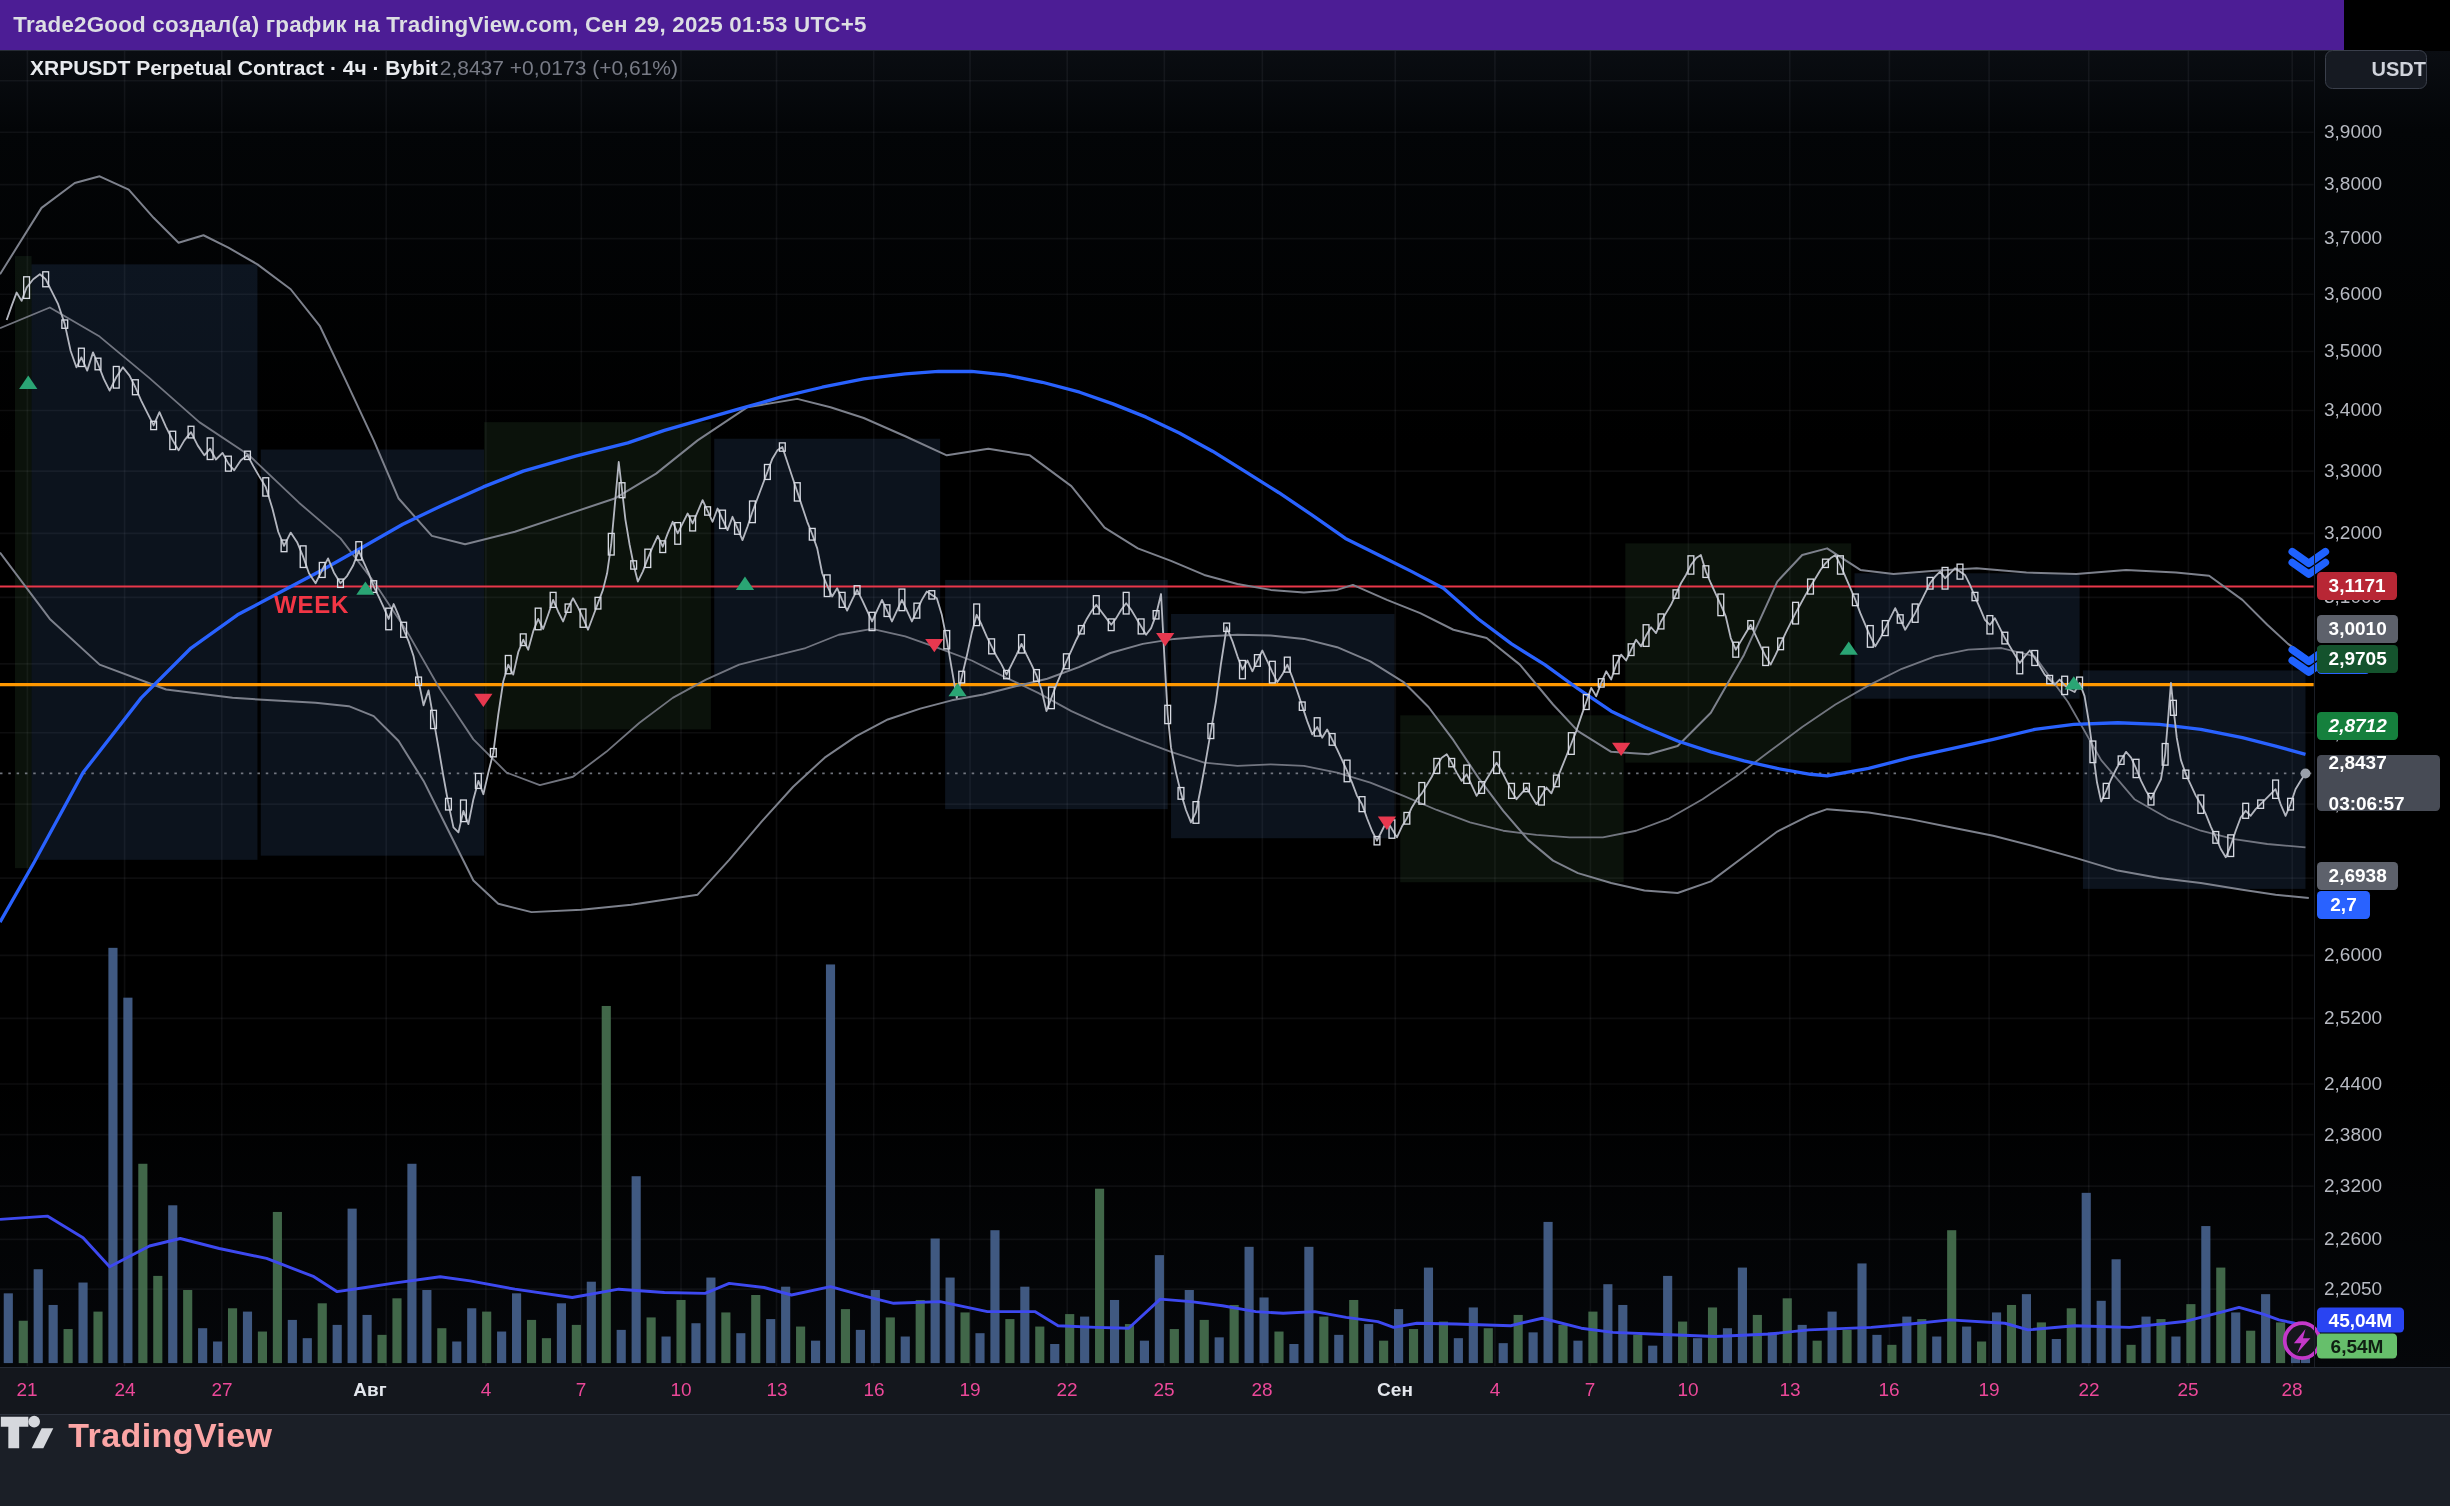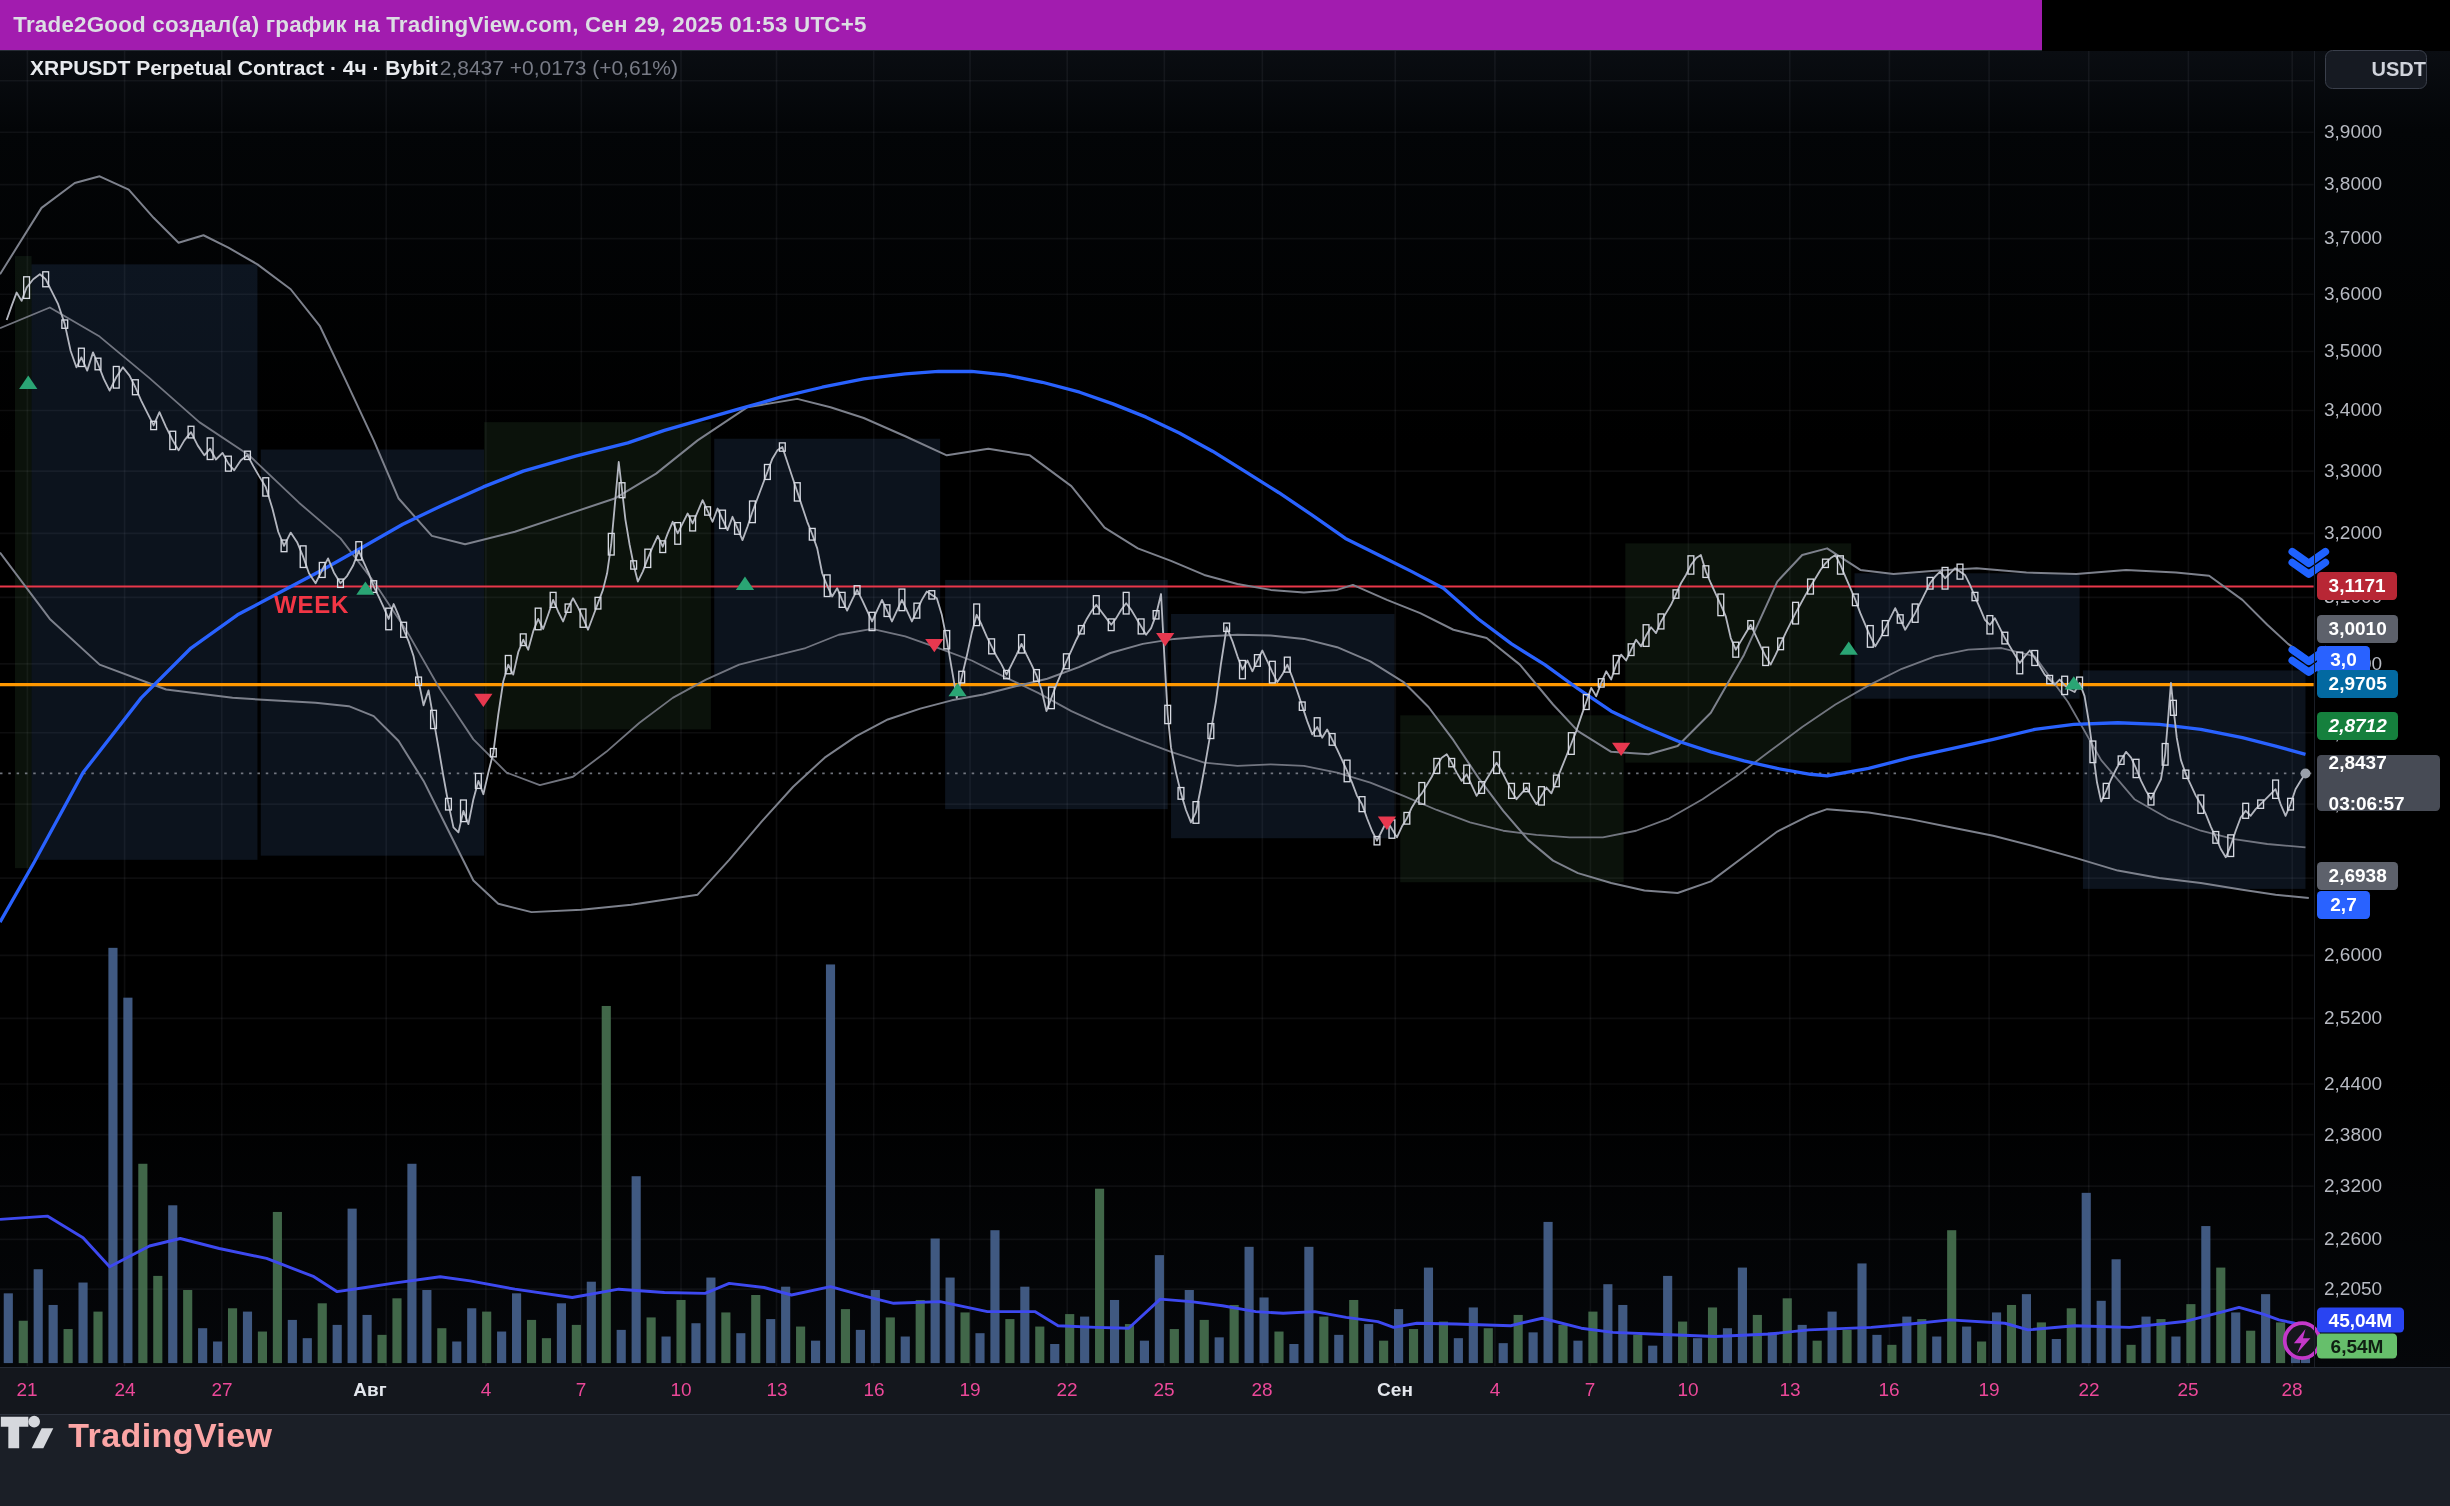--- a/index.html
+++ b/index.html
@@ -1,20 +1,20 @@
 <!DOCTYPE html>
 <html style="font-size:13.3px"><head>
 <meta charset="utf-8">
 <style>
   html,body{margin:0;padding:0;background:#000;}
   body{width:2450px;height:1507px;position:relative;overflow:hidden;
        font-family:"Liberation Sans","DejaVu Sans",sans-serif;
        -webkit-font-smoothing:antialiased;}
   .abs{position:absolute;}
-  #topbar{left:0;top:0;width:2042px;height:50px;background:#a21caf;border-bottom:0.8px solid #262b35;
+  #topbar{left:0;top:0;width:2344px;height:50px;background:#4c1d95;border-bottom:0.8px solid #262b35;
           display:flex;align-items:center;}
   #topbar .t{color:#dcdee3;font-size:22.4px;font-weight:700;padding-left:13.3px;letter-spacing:0.2px;}
   #chartbg{left:0;top:51px;width:2450px;height:1316px;background:linear-gradient(#0a0d12 0%,#030507 6%,#000 30%,#000 78%,#05070a 100%);}
   #legend{left:30px;top:56px;font-size:21px;font-weight:700;color:#e8eaee;z-index:30;}
   #legend .vals{color:#787b86;font-weight:400;margin-left:2px;}
   #usdt-btn{left:2325px;top:50px;width:100px;height:37px;border:1.7px solid #3a3f4b;border-radius:7.5px;
             background:#161a22;color:#d1d4dc;font-size:20px;font-weight:700;display:flex;
             align-items:center;justify-content:flex-end;z-index:40;}
   #plot-svg{left:0;top:0;z-index:10;}
   #week{z-index:20;color:#f23645;font-size:24px;font-weight:700;letter-spacing:0.8px;}
@@ -486,21 +486,21 @@
 <div class="ytick" style="top: 955px;">2,6000</div>
 <div class="ytick" style="top: 1018px;">2,5200</div>
 <div class="ytick" style="top: 1084px;">2,4400</div>
 <div class="ytick" style="top: 1135px;">2,3800</div>
 <div class="ytick" style="top: 1186px;">2,3200</div>
 <div class="ytick" style="top: 1239px;">2,2600</div>
 <div class="ytick" style="top: 1289px;">2,2050</div>
 <div class="plabel" style="top: 586px; background: rgb(184, 39, 53); color: rgb(255, 255, 255);">3,1171</div>
 <div class="plabel" style="top: 629px; background: rgb(93, 97, 107); color: rgb(255, 255, 255);">3,0010</div>
 <div class="plabel" style="top: 660px; background: rgb(41, 98, 255); color: rgb(255, 255, 255); min-width: 53px; width: 53px;">3,0</div>
-<div class="plabel" style="top: 684px; background: #0369a1; color: rgb(255, 255, 255);">2,9705</div>
+<div class="plabel" style="top: 659px; background: #14532d; color: rgb(255, 255, 255);">2,9705</div>
 <div class="plabel" style="top: 726px; background: #15803d; color: rgb(255, 255, 255); font-style: italic;">2,8712</div>
 <div class="plabel countdown" style="top: 783px; background: rgb(71, 75, 85); color: rgb(255, 255, 255); width: 123px;">
     <div style="font-weight: 700;">2,8437</div>
     <div>03:06:57</div>
   </div>
 <div class="plabel" style="top: 876px; background: rgb(93, 97, 107); color: rgb(255, 255, 255);">2,6938</div>
 <div class="plabel" style="top: 905px; background: rgb(41, 98, 255); color: rgb(255, 255, 255); min-width: 53px; width: 53px;">2,7</div>
 <div class="plabel" style="top: 1320px; background: rgb(41, 68, 242); color: rgb(255, 255, 255); height: 25px; font-size: 19px;">45,04M</div>
 <div class="plabel" style="top: 1346px; background: rgb(102, 191, 107); color: rgb(15, 31, 18); height: 25px; font-size: 19px;">6,54M</div>
 <div class="xtick" style="left: 27px;">21</div>

